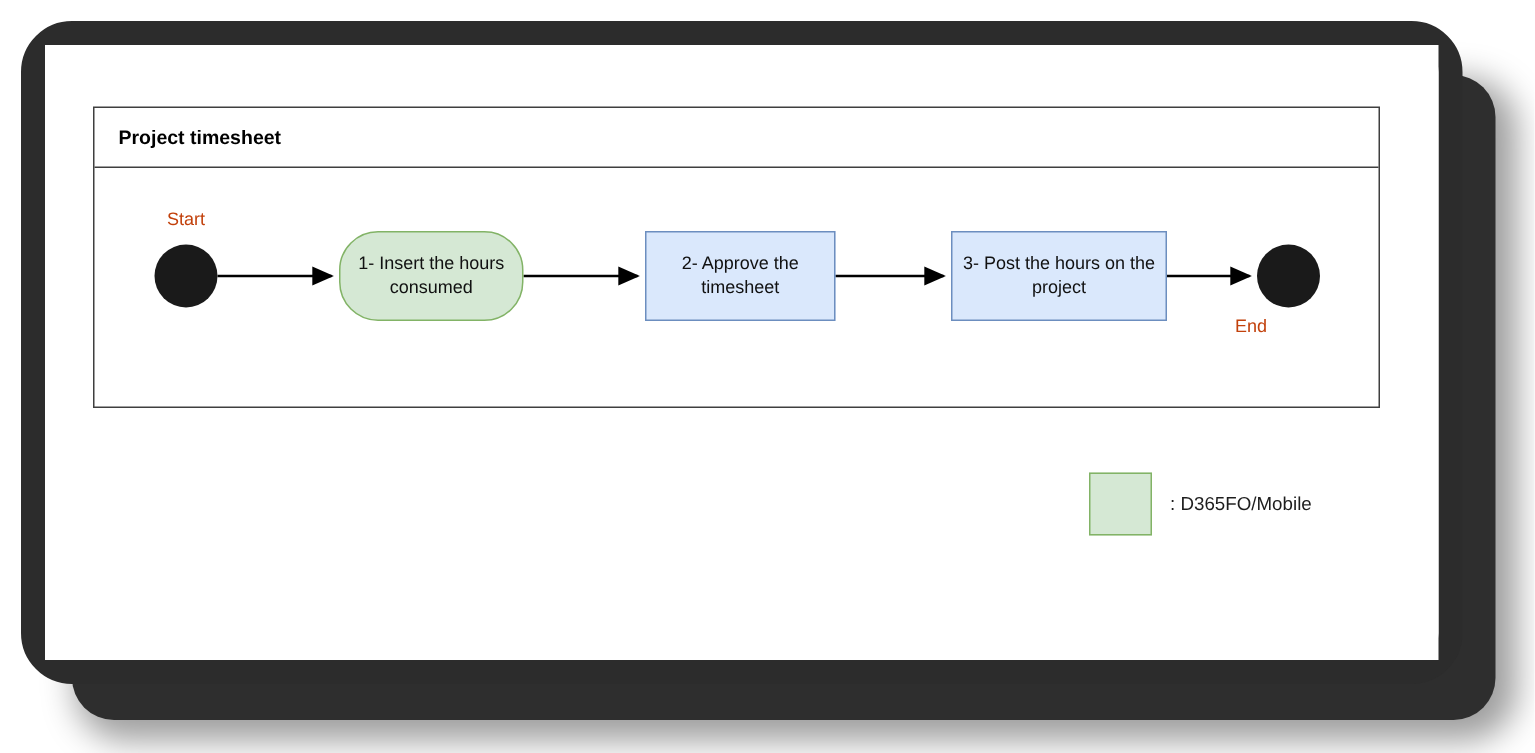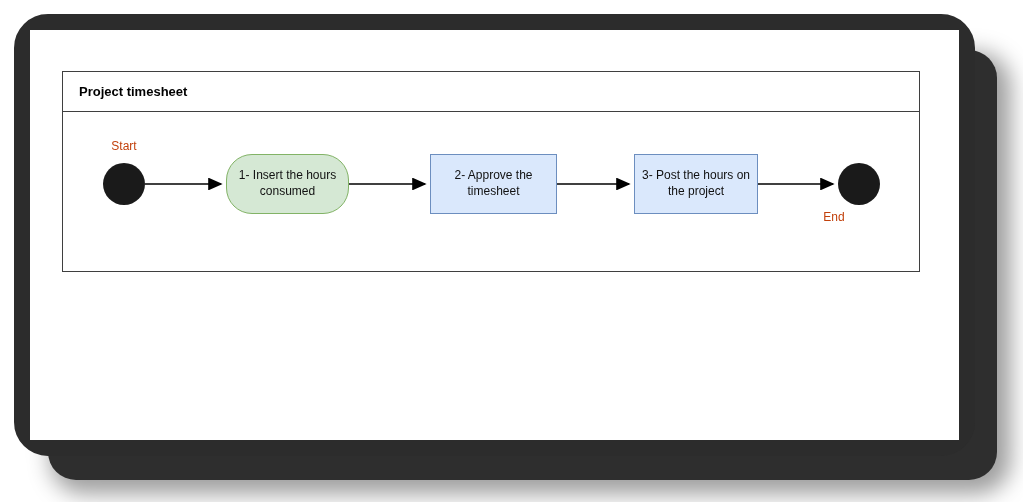--- a/index.html
+++ b/index.html
@@ -64,21 +64,21 @@
     align-items: center;
     justify-content: center;
     text-align: center;
     font-size: 12px;
     line-height: 1.3;
     color: #111111;
     padding: 3px;
   }
   #node-step-1 { left: 163px; width: 123px; border-radius: 26px; }
   #node-step-2 { left: 367px; width: 127px; }
-  #node-step-3 { left: 571px; width: 124px; }
+  #node-step-3 { left: 571px; width: 144px; }
   #node-start  { left: 40px;  top: 51px; }
   #node-end    { left: 775px; top: 51px; }
   #label-start { left: 33px;  top: 27px; width: 56px; }
   #label-end   { left: 743px; top: 98px; width: 56px; }
 
   .arrows-svg { position: absolute; left: 0; top: 0; width: 858px; height: 159px; }
 
   
   .legend {
     position: absolute;
@@ -134,17 +134,21 @@
           <div class="process-box" id="node-step-3" style="background-color: rgb(218, 232, 252); border-color: rgb(108, 142, 191);">3- Post the hours on the project</div>
 
           <div class="event-circle" id="node-end" style="background-color: rgb(26, 26, 26);"></div>
 
           <div class="node-label" id="label-end">End</div>
 
         </div>
       </div>
 
       <div class="legend">
+        <div class="legend-row">
+          <div class="legend-swatch" style="background-color: rgb(213, 232, 212); border-color: rgb(130, 179, 102);"></div>
+          <div class="legend-label">: D365FO/Mobile</div>
+        </div>
       </div>
 
     </div>
   </div>
 </div>
 
 </body></html>

